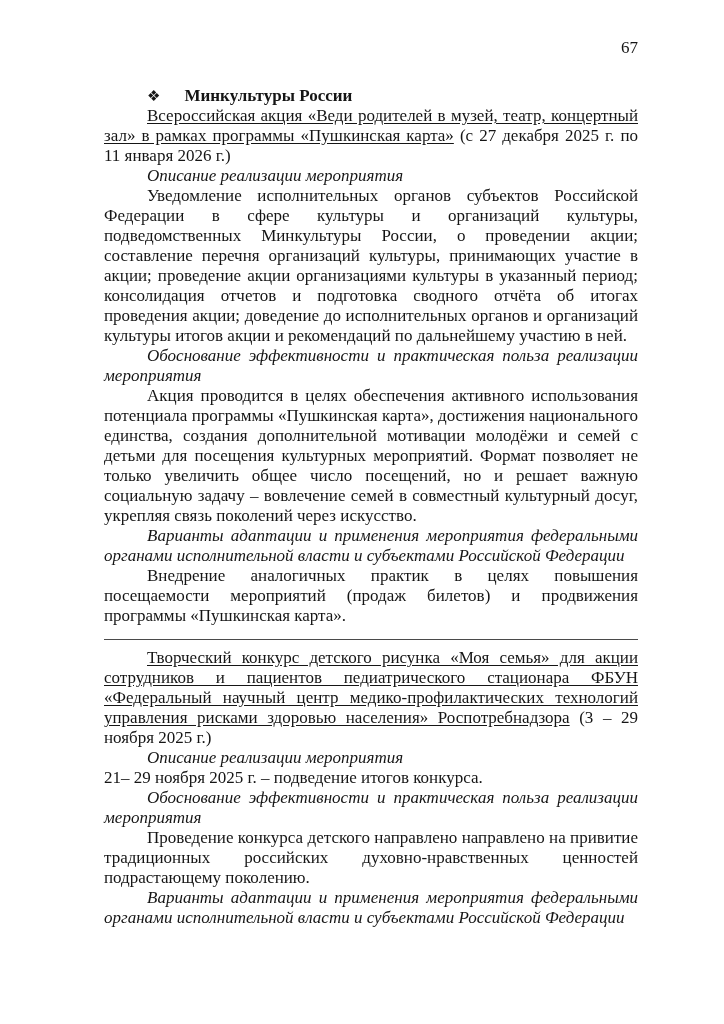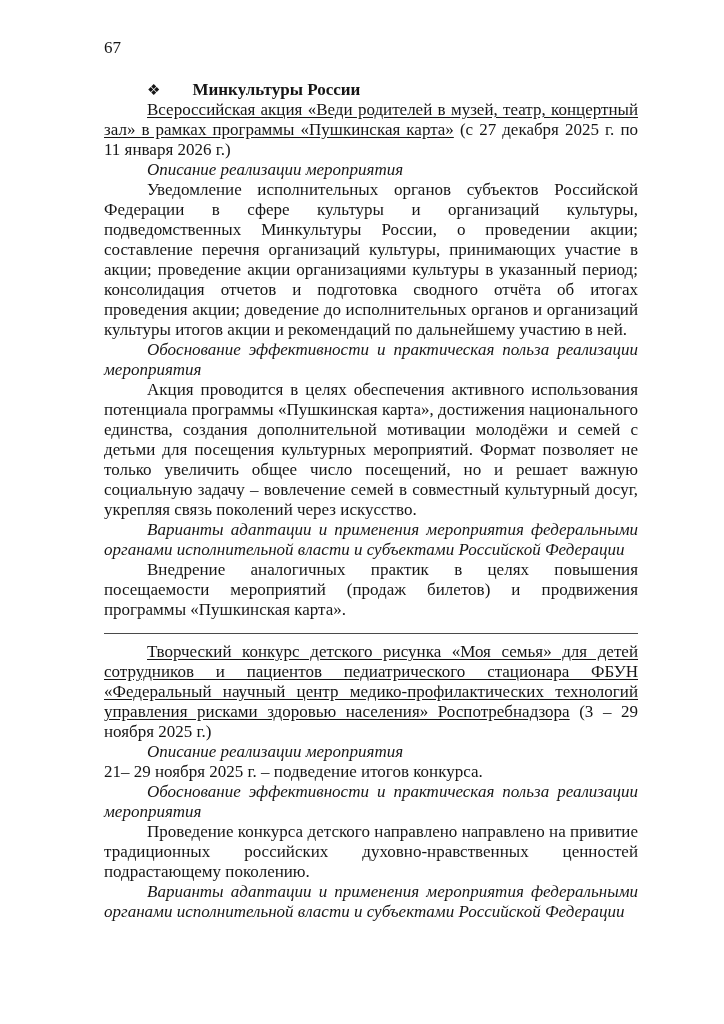--- a/index.html
+++ b/index.html
@@ -17,34 +17,34 @@
     font-size: 17px;
     line-height: 20px;
     box-sizing: border-box;
     padding: 38px 86px 0 104px;
     overflow: hidden;
   }
   .content {
     width: 534px;
   }
   .page-number {
-    text-align: left;
-    margin-bottom: 22px;
+    text-align: right;
+    margin-bottom: 28px;
   }
   .section-heading {
     font-weight: bold;
     text-indent: 43px;
     white-space: nowrap;
   }
   .section-heading .bullet {
     font-family: "DejaVu Sans", sans-serif;
     font-size: 15px;
   }
   .section-heading .heading-text {
-    margin-left: 32px;
+    margin-left: 24px;
   }
   p.para {
     margin: 0;
     text-align: justify;
     text-indent: 43px;
     hyphens: none;
   }
   p.para.label {
     font-style: italic;
   }
@@ -87,21 +87,21 @@
       <p class="para">Акция проводится в целях обеспечения активного использования потенциала программы «Пушкинская карта», достижения национального единства, создания дополнительной мотивации молодёжи и семей с детьми для посещения культурных мероприятий. Формат позволяет не только увеличить общее число посещений, но и решает важную социальную задачу – вовлечение семей в совместный культурный досуг, укрепляя связь поколений через искусство.</p>
 
       <p class="para label">Варианты адаптации и применения мероприятия федеральными органами исполнительной власти и субъектами Российской Федерации</p>
       <p class="para">Внедрение аналогичных практик в целях повышения посещаемости мероприятий (продаж билетов) и продвижения программы «Пушкинская карта».</p>
     </section>
 
     <hr class="divider">
 
     <section>
 
-      <p class="para"><span class="u">Творческий конкурс детского рисунка «Моя семья» для детей сотрудников и пациентов педиатрического стационара ФБУН «Федеральный научный центр медико-профилактических технологий управления рисками здоровью населения» Роспотребнадзора</span><span> (3 – 29 ноября 2025 г.)</span></p>
+      <p class="para"><span class="u">Творческий конкурс детского рисунка «Моя семья» для акции сотрудников и пациентов педиатрического стационара ФБУН «Федеральный научный центр медико-профилактических технологий управления рисками здоровью населения» Роспотребнадзора</span><span> (3 – 29 ноября 2025 г.)</span></p>
 
       <p class="para label">Описание реализации мероприятия</p>
       <p class="para cont">21– 29 ноября 2025 г. – подведение итогов конкурса.</p>
 
       <p class="para label">Обоснование эффективности и практическая польза реализации мероприятия</p>
       <p class="para">Проведение конкурса детского направлено направлено на привитие традиционных российских духовно-нравственных ценностей подрастающему поколению.</p>
 
       <p class="para label">Варианты адаптации и применения мероприятия федеральными органами исполнительной власти и субъектами Российской Федерации</p>
     </section>
 

